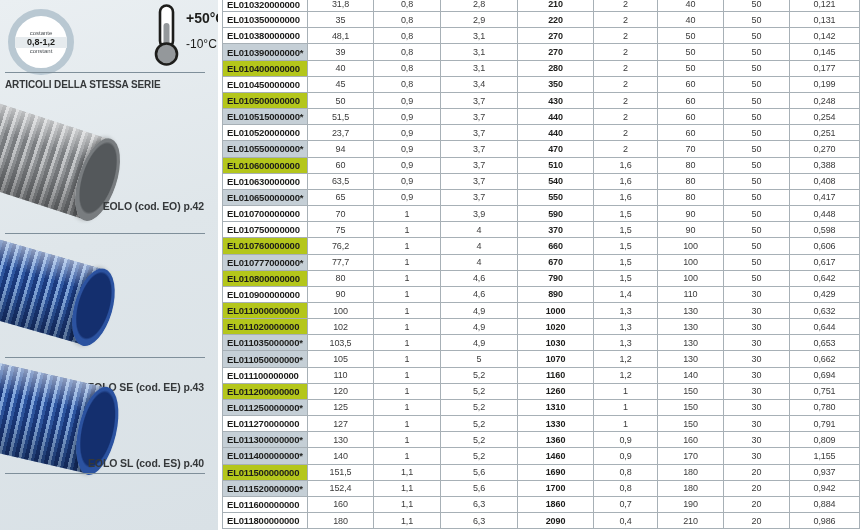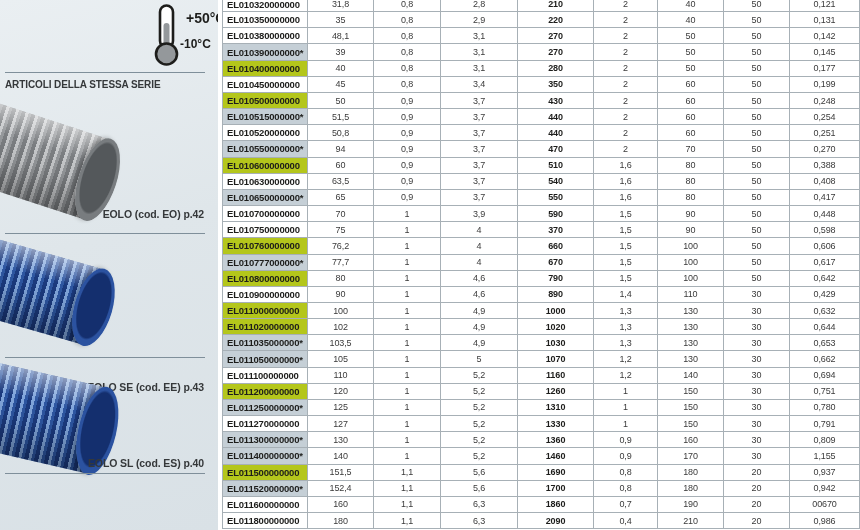--- a/index.html
+++ b/index.html
@@ -13,32 +13,32 @@
 
   .badge { position:absolute; left:8px; top:9px; width:66px; height:66px; border-radius:50%;
            background:#fff; border:7px solid #b9c8d2; display:flex; flex-direction:column;
            align-items:center; justify-content:center; text-align:center; }
   .badge .b-small { font-size:6px; color:#4a4f53; line-height:7px; }
   .badge .b-big   { font-size:9px; font-weight:bold; color:#1d1d1b; line-height:11px;
                     background:#e6ebee; width:100%; }
 
   .thermo { position:absolute; left:148px; top:3px; width:38px; height:64px; }
   .temp-max { position:absolute; left:186px; top:10px; font-size:14px; font-weight:bold; color:#1d1d1b; }
-  .temp-min { position:absolute; left:180px; top:37px; font-size:12px; font-weight:bold; color:#1d1d1b; }
+  .temp-min { position:absolute; left:186px; top:37px; font-size:12px; font-weight:normal; color:#1d1d1b; }
 
   .sep { position:absolute; left:5px; width:200px; height:1px; background:#7f8f9a; }
   .sep1 { top:72px; } .sep2 { top:233px; } .sep3 { top:357px; } .sep4 { top:473px; }
 
   .series-heading { position:absolute; left:5px; top:79px; font-size:10px; font-weight:bold;
                     color:#35383a; line-height:12.5px; letter-spacing:-0.1px; }
   .series-heading .en { font-style:italic; }
 
   .caption { position:absolute; right:14px; font-size:10.5px; font-weight:bold; color:#35383a;
              letter-spacing:-0.1px; }
-  .cap1 { top:208px;margin-left:36px; } .cap2 { top:342px;margin-top:39px; } .cap3 { top:457px; }
+  .cap1 { top:200px;margin-left:36px; } .cap2 { top:342px;margin-top:39px; } .cap3 { top:457px; }
 
   .hose { position:absolute; border-radius:14px/34px; }
   .hose1 { left:-48px; top:116px; width:158px; height:84px; transform:rotate(18deg);
            --r1:#c6c8ca; --r2:#96999c; --r3:#7b7e81;
            --capCore:#54585b; --cap1:#787c7f; --cap2:#c2c4c6; --cap3:#8b8e91; }
   .hose2 { left:-45px; top:250px; width:150px; height:78px; transform:rotate(16deg);
            --r1:#7fa4da; --r2:#2d56a1; --r3:#1b3a7e;
            --capCore:#142f6e; --cap1:#2b52a0; --cap2:#6e92cb; --cap3:#234a92; }
   .hose3 { left:-42px; top:372px; width:150px; height:88px; transform:rotate(13deg);
            --r1:#7fa4da; --r2:#2d56a1; --r3:#1b3a7e;
@@ -68,20 +68,25 @@
   .hl-green { background:var(--hl-green,#b4c61b); }
   .hl-gray  { background:var(--hl-gray,#c5cfd6); }
 </style>
 </head>
 <body>
 
 <div class="page">
 
   <aside class="sidebar">
 
+    <div class="badge">
+      <span class="b-small">costante</span>
+      <span class="b-big">0,8-1,2</span>
+      <span class="b-small">constant</span>
+    </div>
 
     <div class="thermo">
       <svg viewBox="0 0 38 64" width="38" height="64">
         <rect x="12" y="2.5" width="13" height="42" rx="6.5" fill="#ffffff" stroke="#1d1d1b" stroke-width="2.6"></rect>
         <rect x="15.5" y="20" width="6" height="26" rx="3" fill="#94989b"></rect>
         <circle cx="18.5" cy="51" r="10.5" fill="#94989b" stroke="#1d1d1b" stroke-width="2.6"></circle>
       </svg>
     </div>
     <div class="temp-max">+50°C</div>
     <div class="temp-min">-10°C</div>
@@ -198,21 +203,21 @@
       <div class="cell cell-val">3,7</div>
       <div class="cell cell-val cell-bold">440</div>
       <div class="cell cell-val">2</div>
       <div class="cell cell-val">60</div>
       <div class="cell cell-val">50</div>
       <div class="cell cell-val">0,254</div>
     </div>
 
     <div class="trow">
       <div class="cell cell-code">EL010520000000</div>
-      <div class="cell cell-val">50,8</div>
+      <div class="cell cell-val">23,7</div>
       <div class="cell cell-val">0,9</div>
       <div class="cell cell-val">3,7</div>
       <div class="cell cell-val cell-bold">440</div>
       <div class="cell cell-val">2</div>
       <div class="cell cell-val">60</div>
       <div class="cell cell-val">50</div>
       <div class="cell cell-val">0,251</div>
     </div>
 
     <div class="trow">
@@ -481,21 +486,21 @@
 
     <div class="trow">
       <div class="cell cell-code">EL011600000000</div>
       <div class="cell cell-val">160</div>
       <div class="cell cell-val">1,1</div>
       <div class="cell cell-val">6,3</div>
       <div class="cell cell-val cell-bold">1860</div>
       <div class="cell cell-val">0,7</div>
       <div class="cell cell-val">190</div>
       <div class="cell cell-val">20</div>
-      <div class="cell cell-val">00670</div>
+      <div class="cell cell-val">0,884</div>
     </div>
 
     <div class="trow">
       <div class="cell cell-code">EL011800000000</div>
       <div class="cell cell-val">180</div>
       <div class="cell cell-val">1,1</div>
       <div class="cell cell-val">6,3</div>
       <div class="cell cell-val cell-bold">2090</div>
       <div class="cell cell-val">0,4</div>
       <div class="cell cell-val">210</div>

